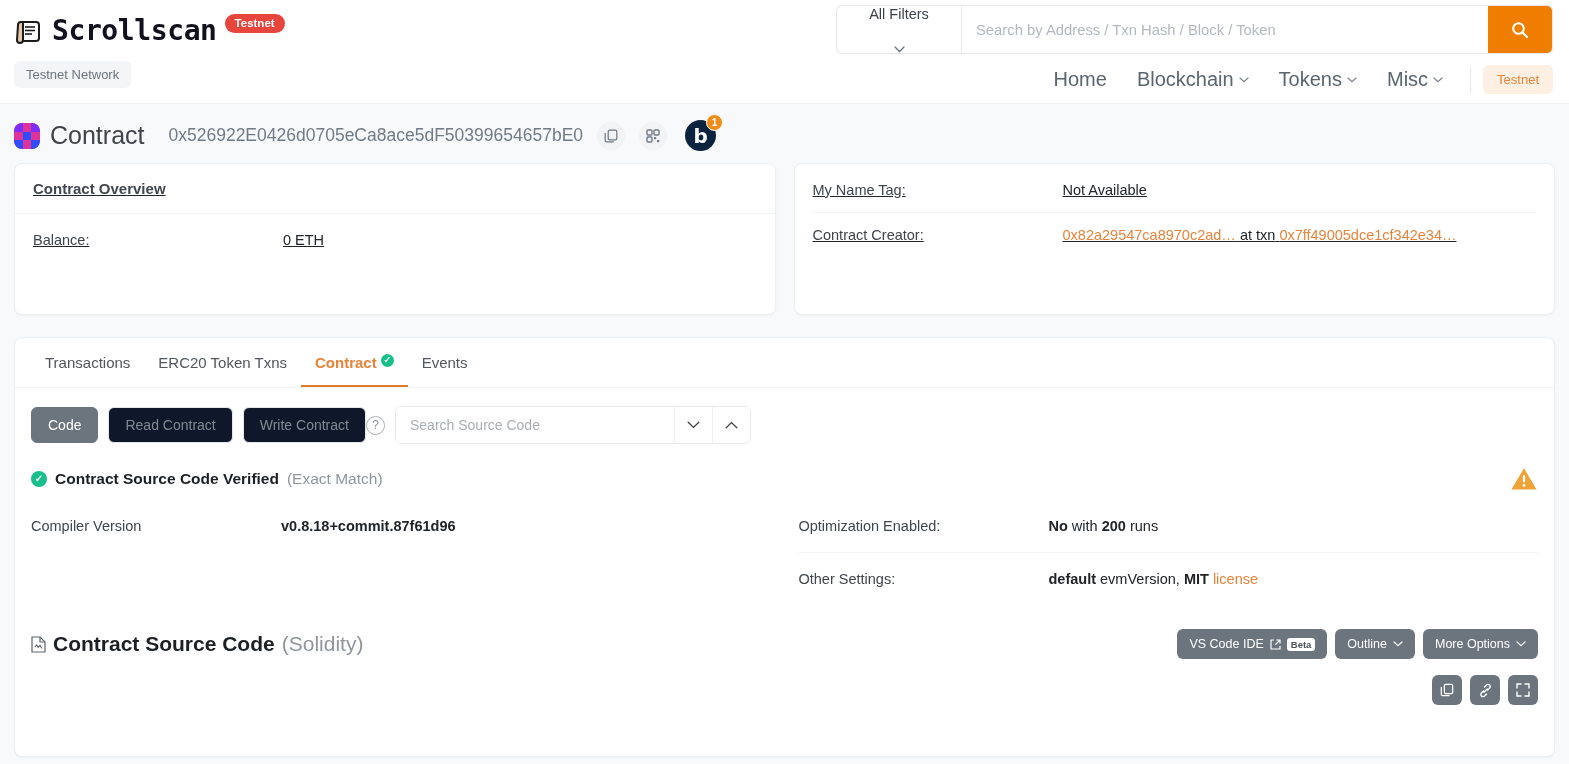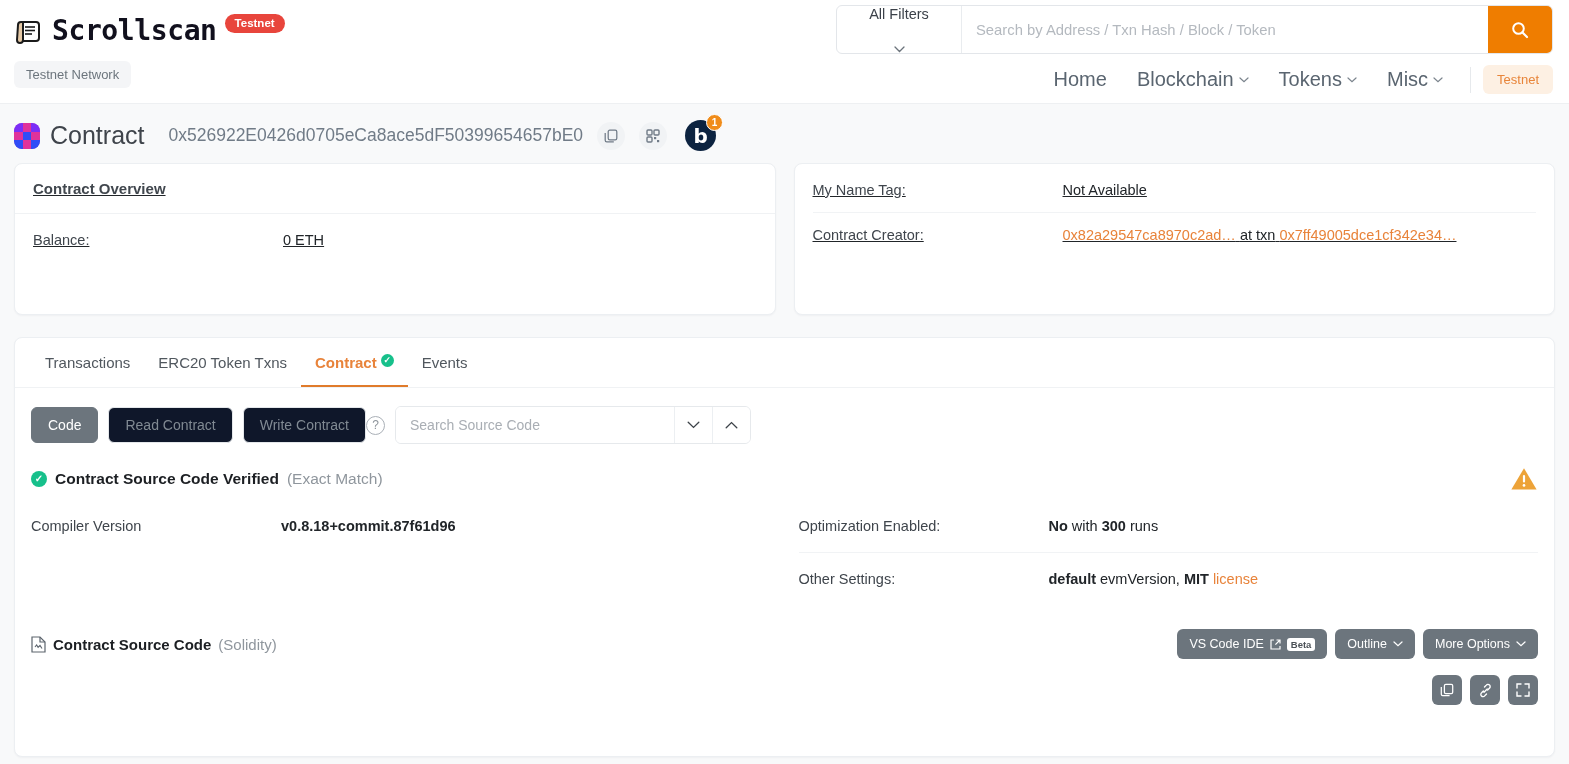--- a/index.html
+++ b/index.html
@@ -354,21 +354,21 @@
   .drow .dk { width: 250px; color: #3f454c; flex: 0 0 auto; }
   .drow .dv { color: #212529; }
   .drow .dv b { font-weight: 700; }
 
   .srccode-row {
     display: flex; align-items: center; justify-content: space-between;
     padding: 24px 16px 0;
   }
   .srccode-title {
     display: flex; align-items: center; gap: 7px;
-    font-size: 15px;
+    font-size: 21px;
     font-weight: 700;
     color: #1c1f23;
   }
   .btn-dark {
     background: #6c757d;
     color: #fff;
     border: 0;
     border-radius: 6px;
     font-size: 12.5px;
     padding: 8px 12px;
@@ -608,21 +608,21 @@
         <span class="dk">Compiler Version</span>
         <span class="dv">
           <b>v0.8.18+commit.87f61d96</b>
         </span>
       </div>
     </div>
 
     <div class="detail-col">
       <div class="drow">
         <span class="dk">Optimization Enabled:</span>
-        <span class="dv"><b>No</b><span> with </span><b>300</b><span> runs</span></span>
+        <span class="dv"><b>No</b><span> with </span><b>200</b><span> runs</span></span>
       </div>
       <div class="drow">
         <span class="dk">Other Settings:</span>
         <span class="dv"><b>default</b><span> evmVersion, </span><b>MIT</b>
           <a class="link-orange">license</a></span>
       </div>
     </div>
   </div>
 
   <div class="srccode-row">

